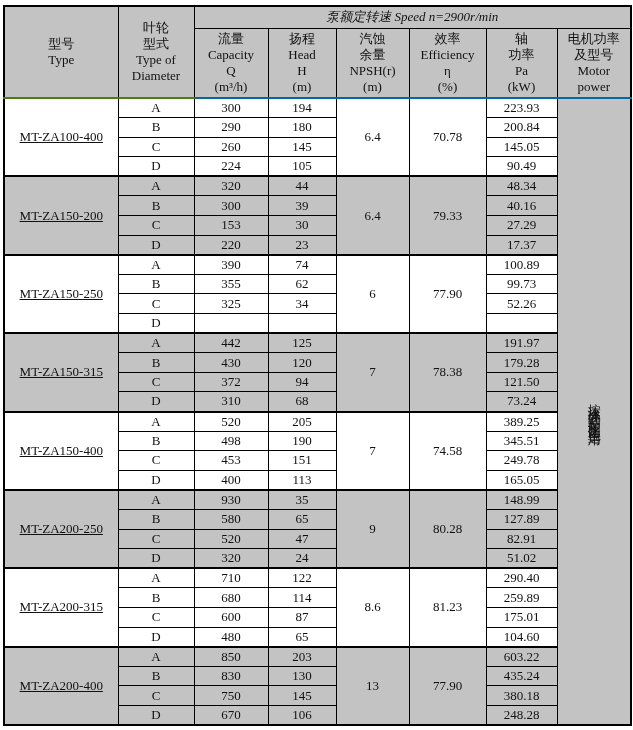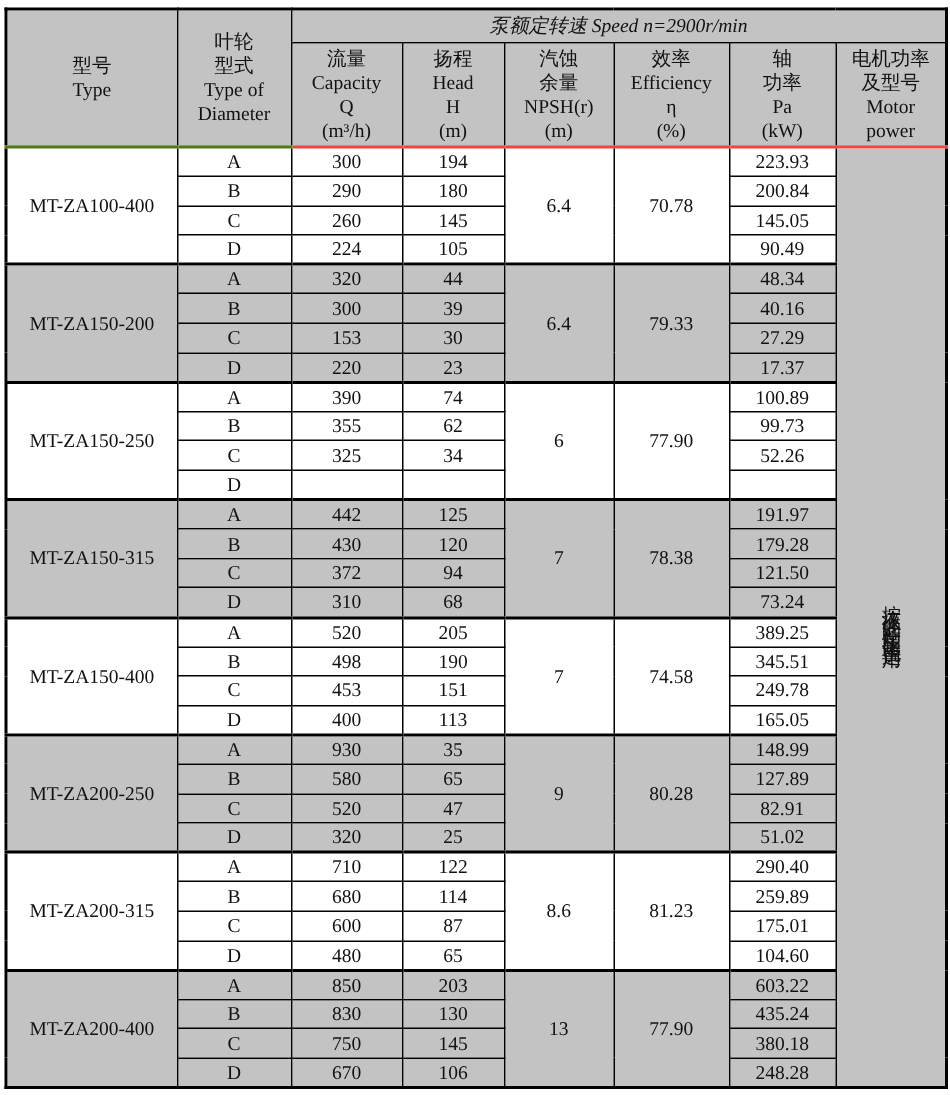--- a/index.html
+++ b/index.html
@@ -37,27 +37,27 @@
     font-weight: normal;
   }
   thead th {
     background: #c3c3c3;
     white-space: pre-line;
     line-height: 16px;
   }
   tr.hdr-top { height: 22px; }
   tr.hdr-top th.banner { line-height: 20px; font-style: italic; }
   tr.hdr-sub { height: 70px; }
-  thead tr.hdr-sub th { border-bottom: 2px solid #ef4444; }
+  thead tr.hdr-sub th { border-bottom: 2px solid #0369a1; }
   thead th[rowspan] { border-bottom: 2px solid #4d7c0f; }
   tbody tr { height: 19px; }
   tbody td { background: #ffffff; }
   tbody tr.shaded td { background: #c3c3c3; }
   tbody tr.group-start td { border-top: 2px solid #000; }
-  td.model { font-size: 13px; letter-spacing: 0px; }
+  td.model { font-size: 13px; letter-spacing: 0px; text-decoration: underline; }
   td.motor-note {
     background: #c3c3c3;
     border-top: 2px solid #000;
   }
   .vtext {
     display: inline-block;
     writing-mode: vertical-rl;
     text-orientation: upright;
     letter-spacing: 3px;
     font-size: 13px;
@@ -270,21 +270,21 @@
         </tr>
         <tr class="shaded">
           <td>C</td>
           <td>520</td>
           <td>47</td>
           <td>82.91</td>
         </tr>
         <tr class="shaded">
           <td>D</td>
           <td>320</td>
-          <td>25</td>
+          <td>24</td>
           <td>51.02</td>
         </tr>
         <tr class="plain group-start">
           <td rowspan="4" class="model">MT-ZA200-315</td>
           <td>A</td>
           <td>710</td>
           <td>122</td>
           <td rowspan="4">8.6</td>
           <td rowspan="4">81.23</td>
           <td>290.40</td>

